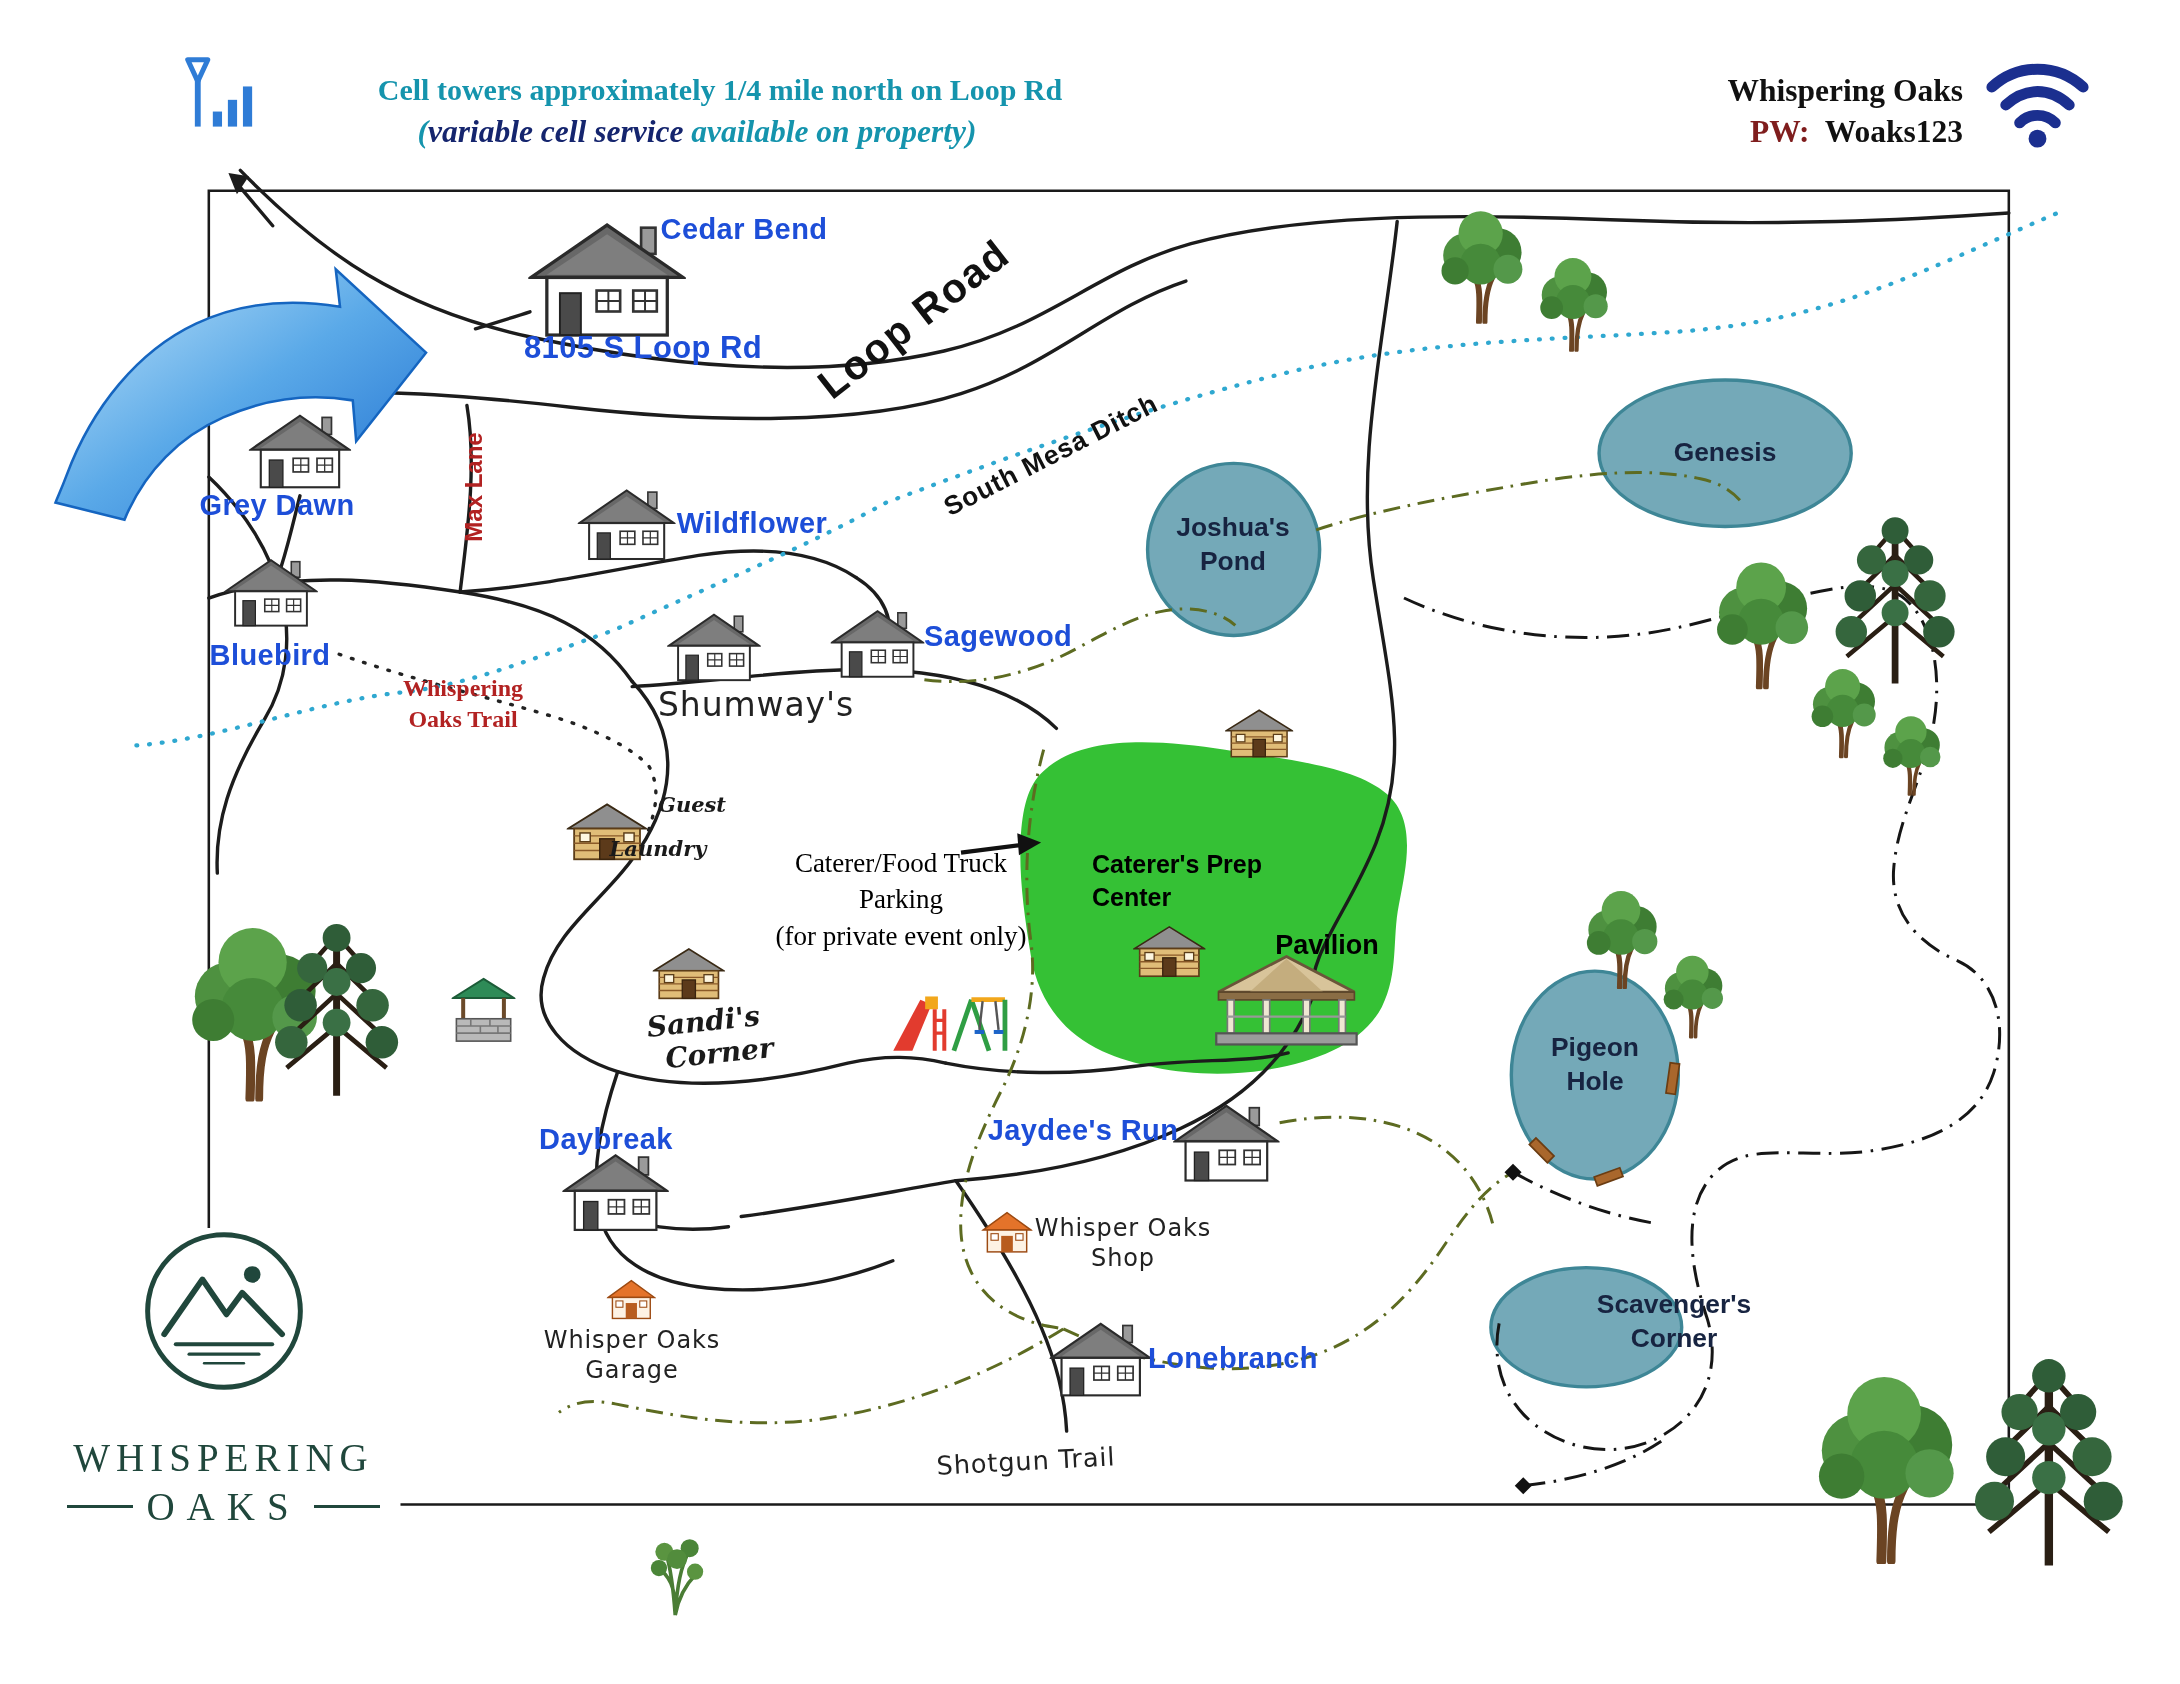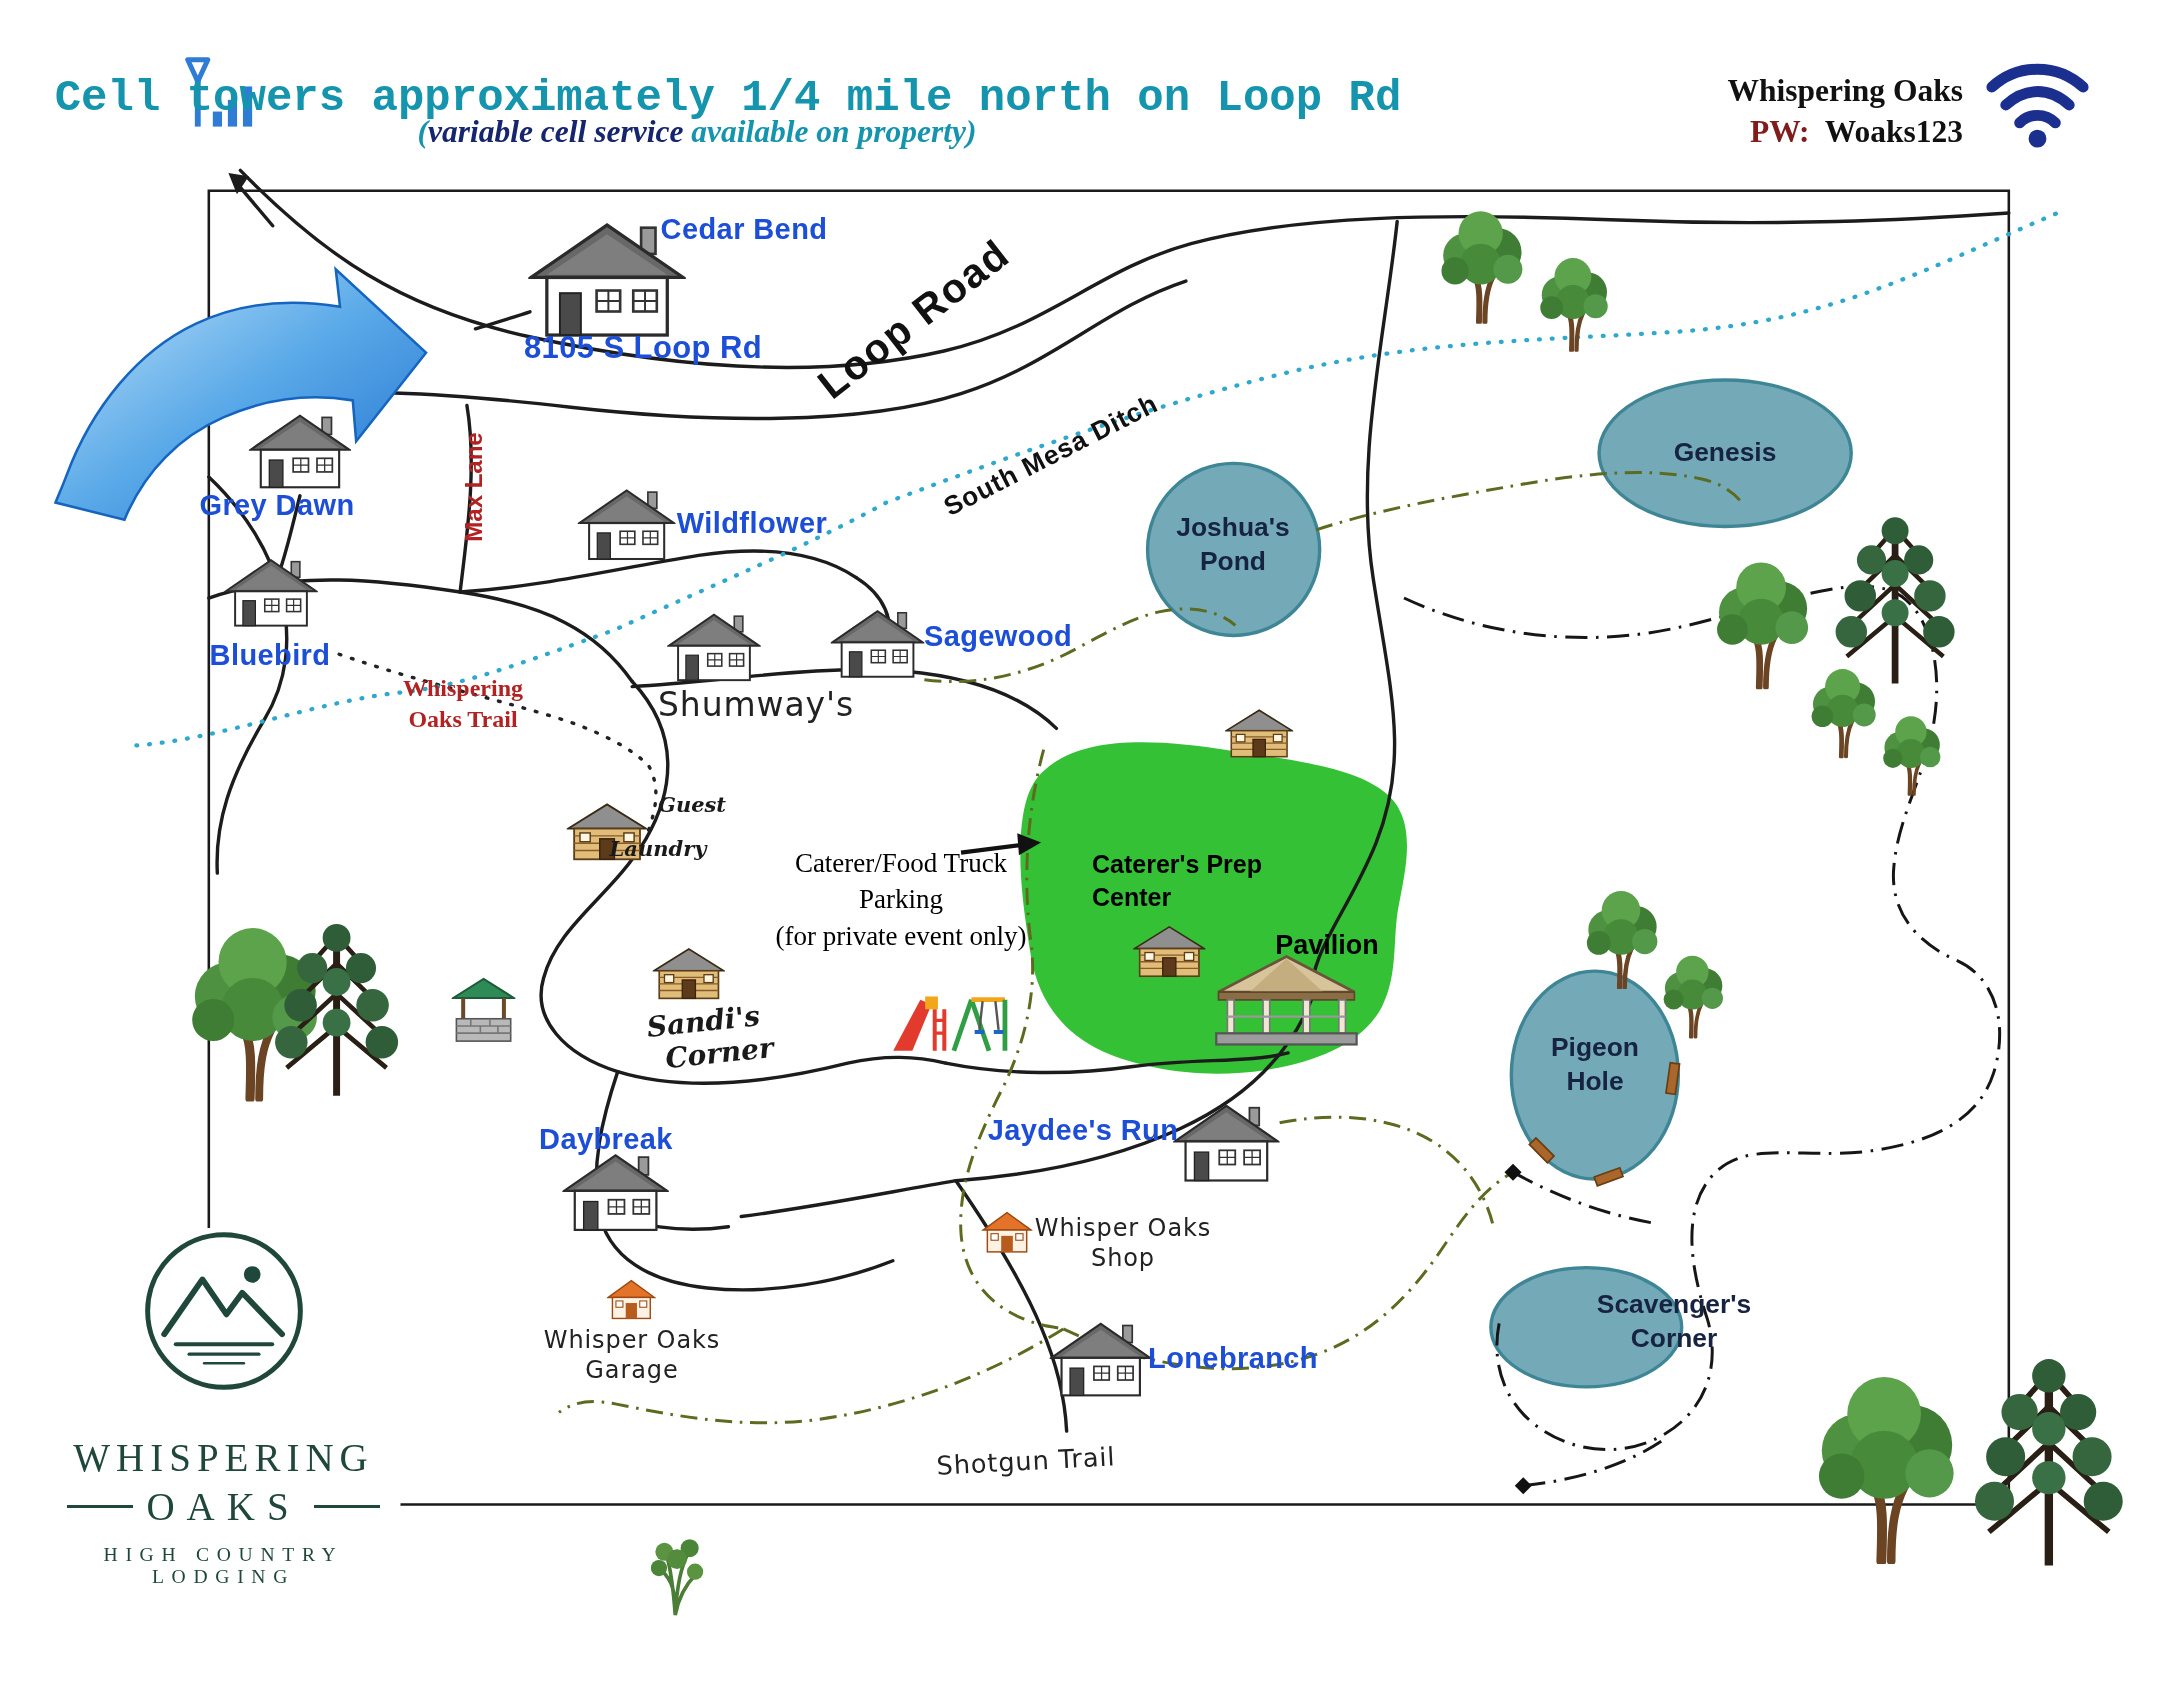--- a/index.html
+++ b/index.html
@@ -14,21 +14,21 @@
   .pondlbl{font-weight:bold;font-size:26.4px;color:#172441;text-align:center;line-height:1.28;}
   .blackbold{font-weight:bold;font-size:26.4px;color:#000;line-height:1.3;}
   .serifnote{font-family:"Liberation Serif",serif;font-size:27px;color:#000;text-align:center;line-height:1.35;}
   .script{font-family:"DejaVu Serif",serif;font-style:italic;font-weight:bold;font-size:21px;color:#1a1a1a;}
   .hand{font-family:"DejaVu Sans",sans-serif;font-size:24px;color:#222;letter-spacing:0.9px;text-align:center;line-height:1.25;}
   .red{color:#b22222;}
   .redserif{font-family:"Liberation Serif",serif;font-weight:bold;font-size:24px;color:#b22222;text-align:center;line-height:1.3;}
   .roadname{font-weight:bold;font-size:41px;color:#111;letter-spacing:1.7px;}
   .ditchname{font-weight:bold;font-size:26.4px;color:#111;letter-spacing:0.9px;}
 
-  .notice1{font-family:Liberation Mono, monospace;font-weight:bold;font-size:44px;color:#1594ad;margin-left:8px;}
+  .notice1{font-family:Liberation Serif, serif;font-weight:bold;font-size:30px;color:#1594ad;}
   .notice2{font-family:"Liberation Serif",serif;font-weight:bold;font-style:italic;font-size:31.5px;}
   .notice2 .navy{color:#15256e;}
   .notice2 .teal{color:#1594ad;}
   .wifiline{font-family:"Liberation Serif",serif;font-weight:bold;font-size:31.5px;color:#111;text-align:right;}
   .wifiline .teal{color:#7f1d1d;}
 
   #logo-block{position:absolute;left:53px;top:1228px;width:341px;background:#fff;text-align:center;padding-bottom:12px;z-index:5;}
   #logo-block .name1{font-family:"Liberation Serif",serif;font-size:39px;letter-spacing:6px;color:#20473c;margin-top:41px;}
   #logo-block .oaksrow{display:flex;align-items:center;justify-content:center;gap:13.6px;margin-top:4px;}
   #logo-block .oaksrow .rule{width:66px;height:2.6px;background:#20473c;}
@@ -377,17 +377,16 @@
       <line x1="42" y1="140" x2="158" y2="140" stroke="#20473c" stroke-width="5" stroke-linecap="round"></line>
       <line x1="58" y1="152" x2="142" y2="152" stroke="#20473c" stroke-width="4" stroke-linecap="round"></line>
       <line x1="76" y1="163" x2="124" y2="163" stroke="#20473c" stroke-width="3" stroke-linecap="round"></line>
     </svg>
     <div class="name1">WHISPERING</div>
     <div class="oaksrow">
       <div class="rule"></div>
       <div class="name2">OAKS</div>
       <div class="rule"></div>
     </div>
-    <div class="tagline">HIGH COUNTRY LODGING</div>
   </div>
 
 </div>
 
 
 </body></html>

